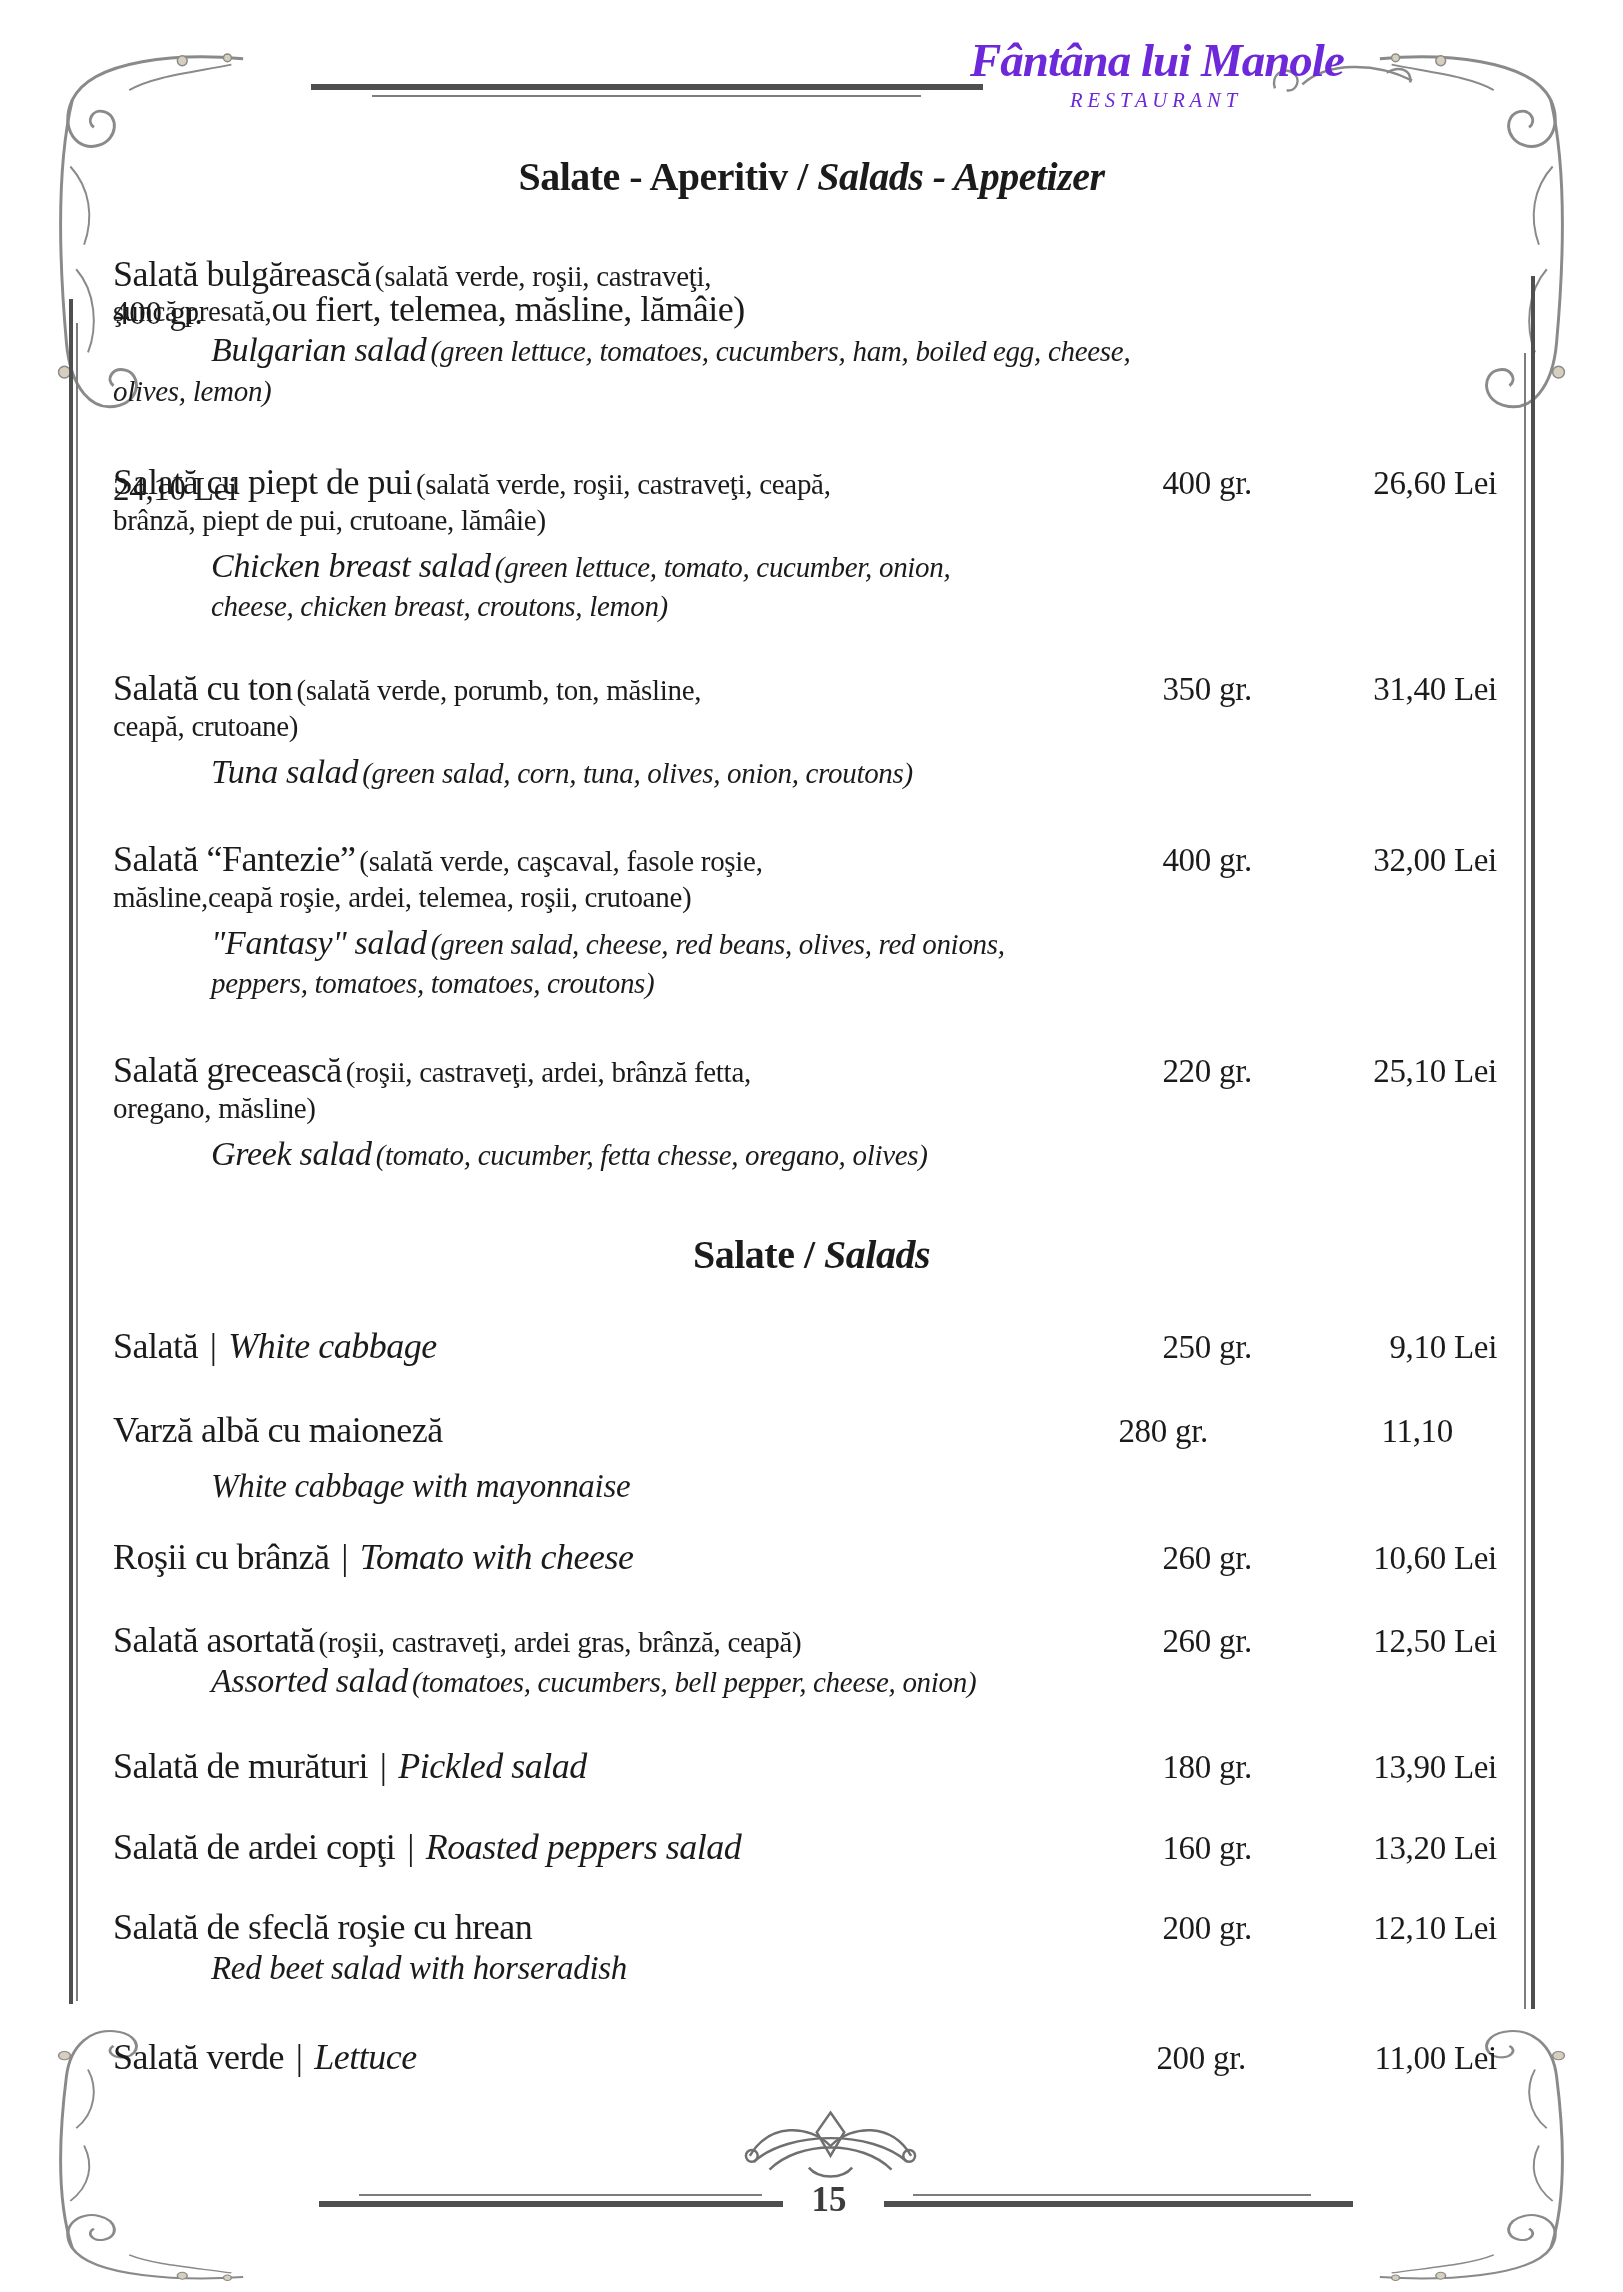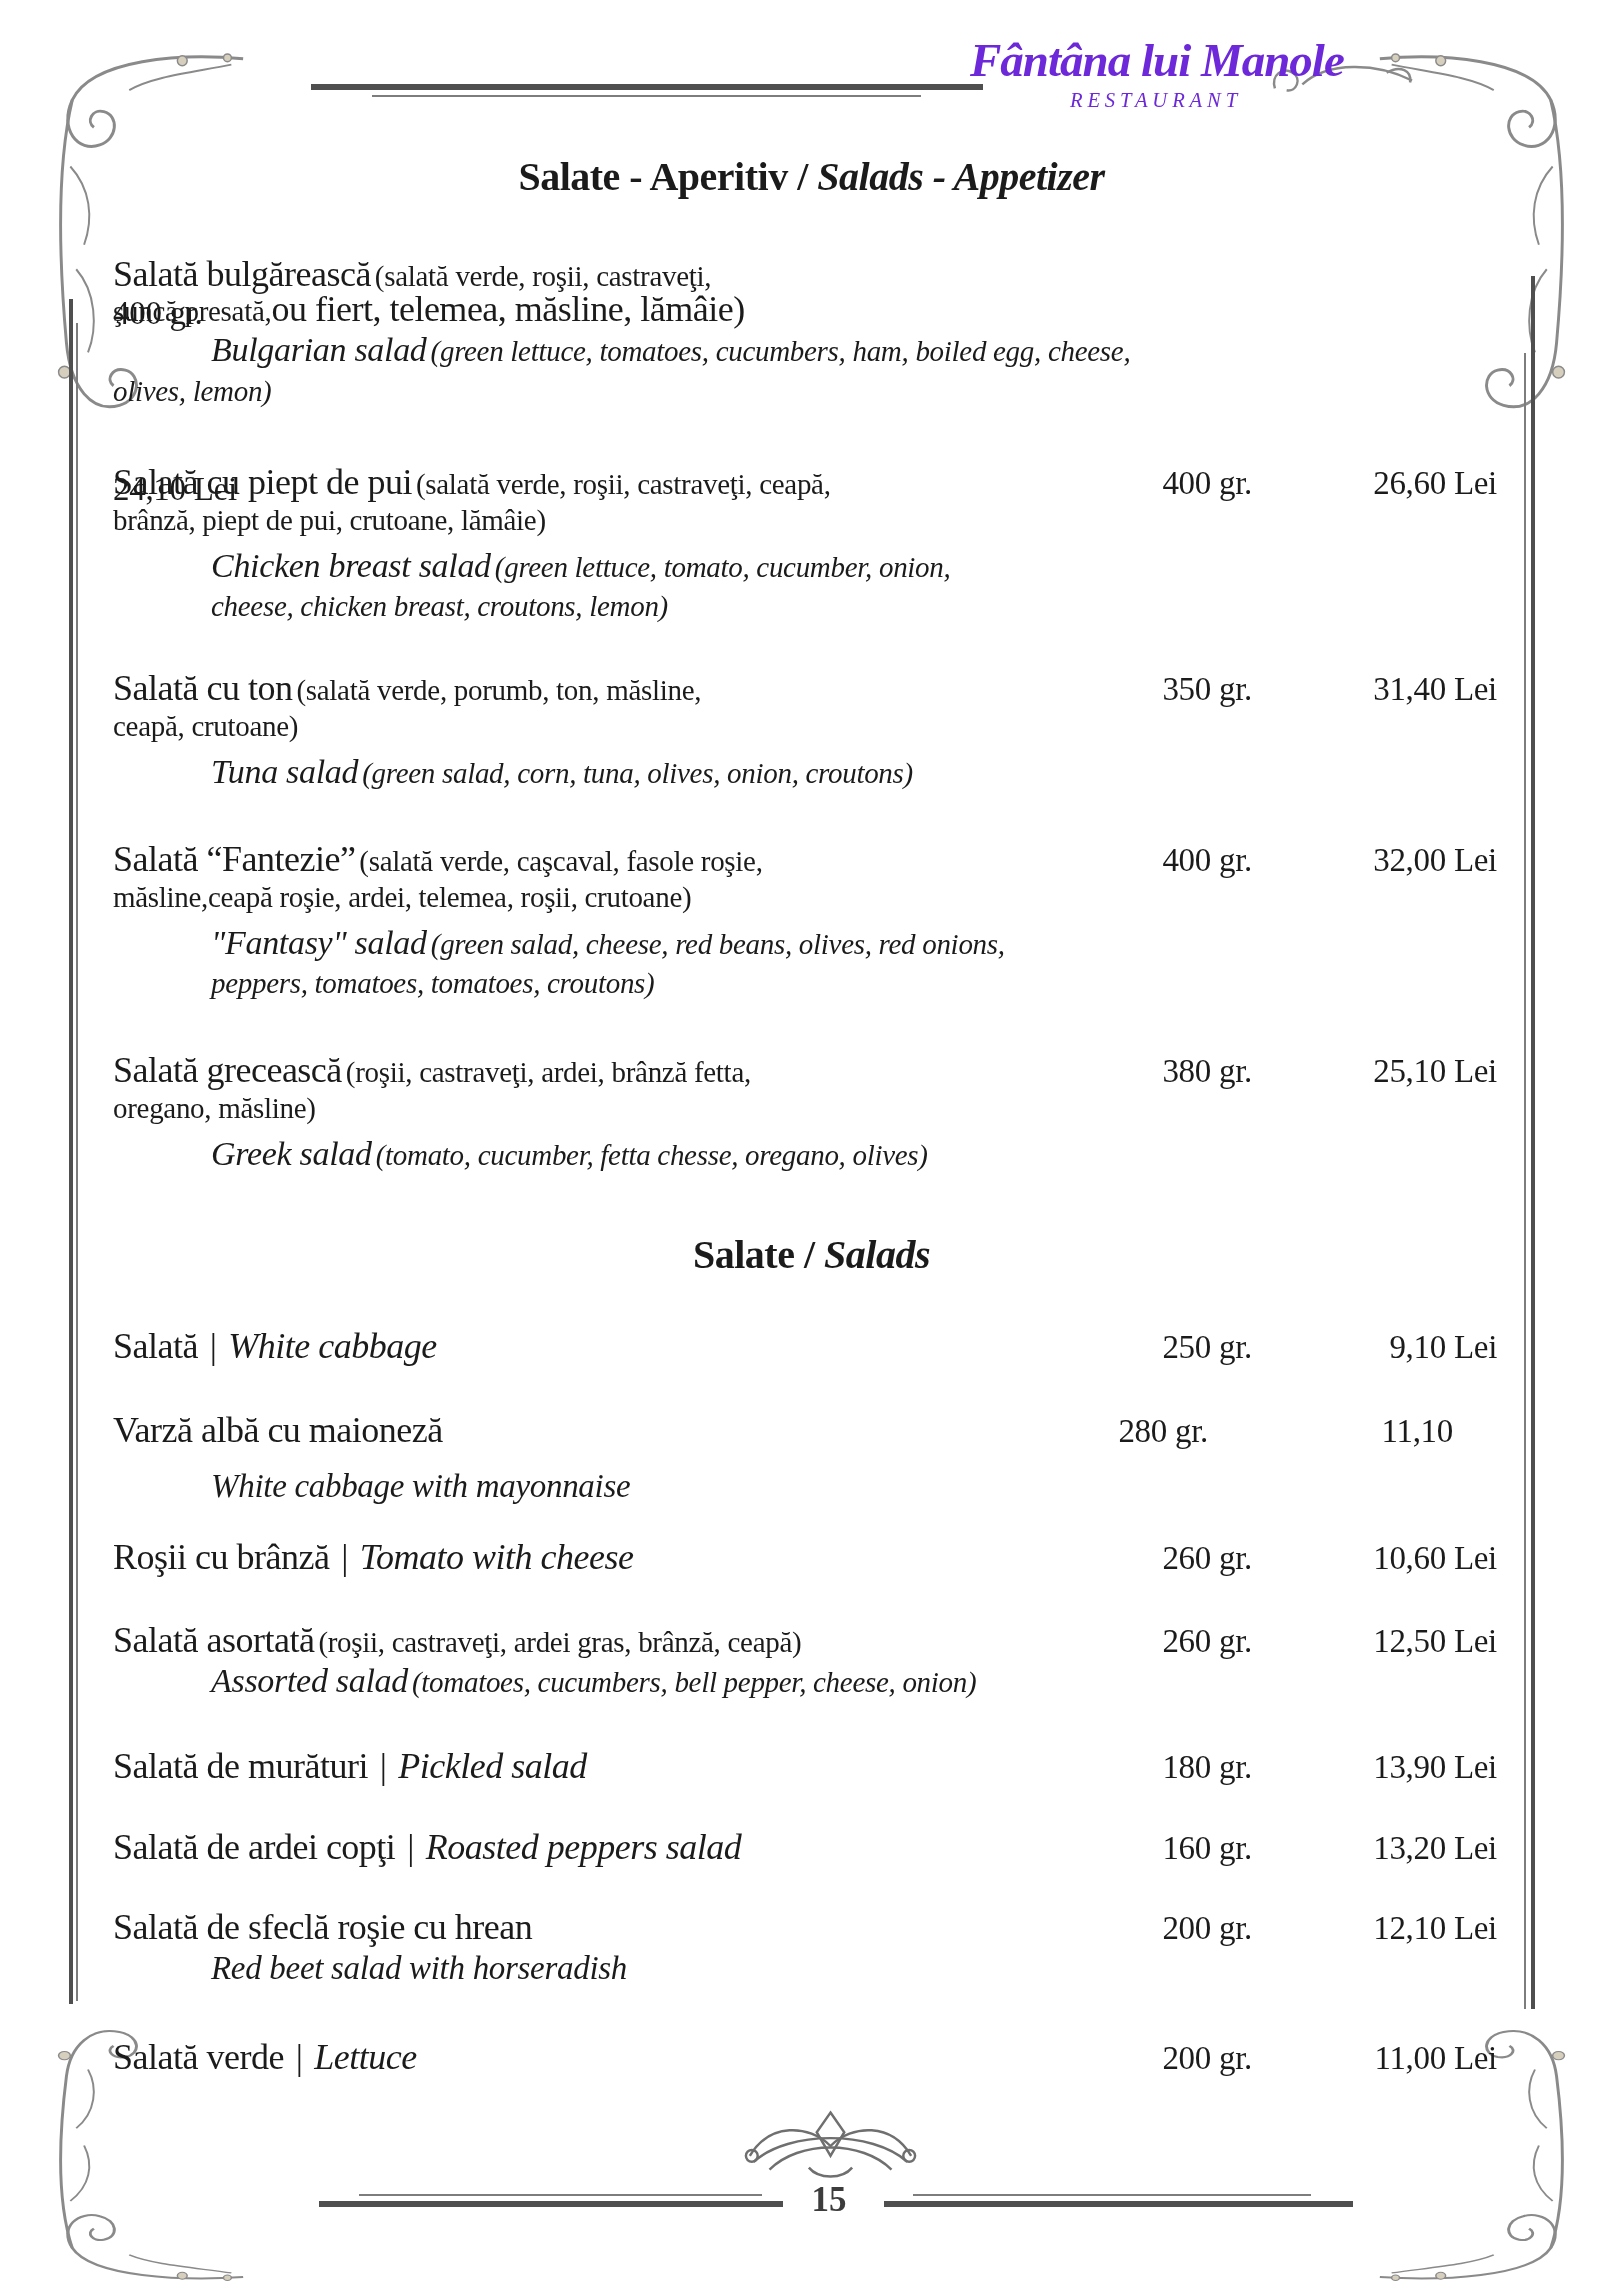--- a/index.html
+++ b/index.html
@@ -160,21 +160,21 @@
     <span class="enname">"Fantasy" salad</span>
     <span class="endet">(green salad, cheese, red beans, olives, red onions,</span>
   </div>
   <div class="txt endet indent" style="top:967px;">peppers, tomatoes, tomatoes, croutons)</div>
 
   <div class="row" style="top:1049px;">
     <div class="nm">
       <span class="big">Salată grecească</span>
       <span class="small">(roşii, castraveţi, ardei, brânză fetta,</span>
     </div>
-    <div class="gr">380 gr.</div>
+    <div class="gr">220 gr.</div>
     <div class="pr">25,10 Lei</div>
   </div>
   <div class="txt small" style="top:1092px;">oregano, măsline)</div>
   <div class="txt indent" style="top:1135px;">
     <span class="enname">Greek salad</span>
     <span class="endet">(tomato, cucumber, fetta chesse, oregano, olives)</span>
   </div>
 
   <div class="h1" style="top:1231px;">
     <span>Salate / </span><span class="it">Salads</span>
@@ -236,21 +236,21 @@
 
   <div class="row" style="top:1906px;">
     <div class="nm">
       <span class="big">Salată de sfeclă roşie cu hrean</span>
     </div>
     <div class="gr">200 gr.</div>
     <div class="pr">12,10 Lei</div>
   </div>
   <div class="txt enbelow indent" style="top:1950px;">Red beet salad with horseradish</div>
 
-  <div class="row" style="top:2036px;">
+  <div class="row" style="top:2036px;gap:6px;">
     <div class="nm">
       <span class="big">Salată verde</span><span class="big sep">|</span><span class="big en-it">Lettuce</span>
     </div>
     <div class="gr">200 gr.</div>
     <div class="pr">11,00 Lei</div>
   </div>
 
   <svg class="centerflourish" viewBox="0 0 184 80">
     <g fill="none" stroke="#6f6f6f" stroke-width="2.5">
       <path d="M92,6 L106,26 L92,50 L78,26 Z"></path>

